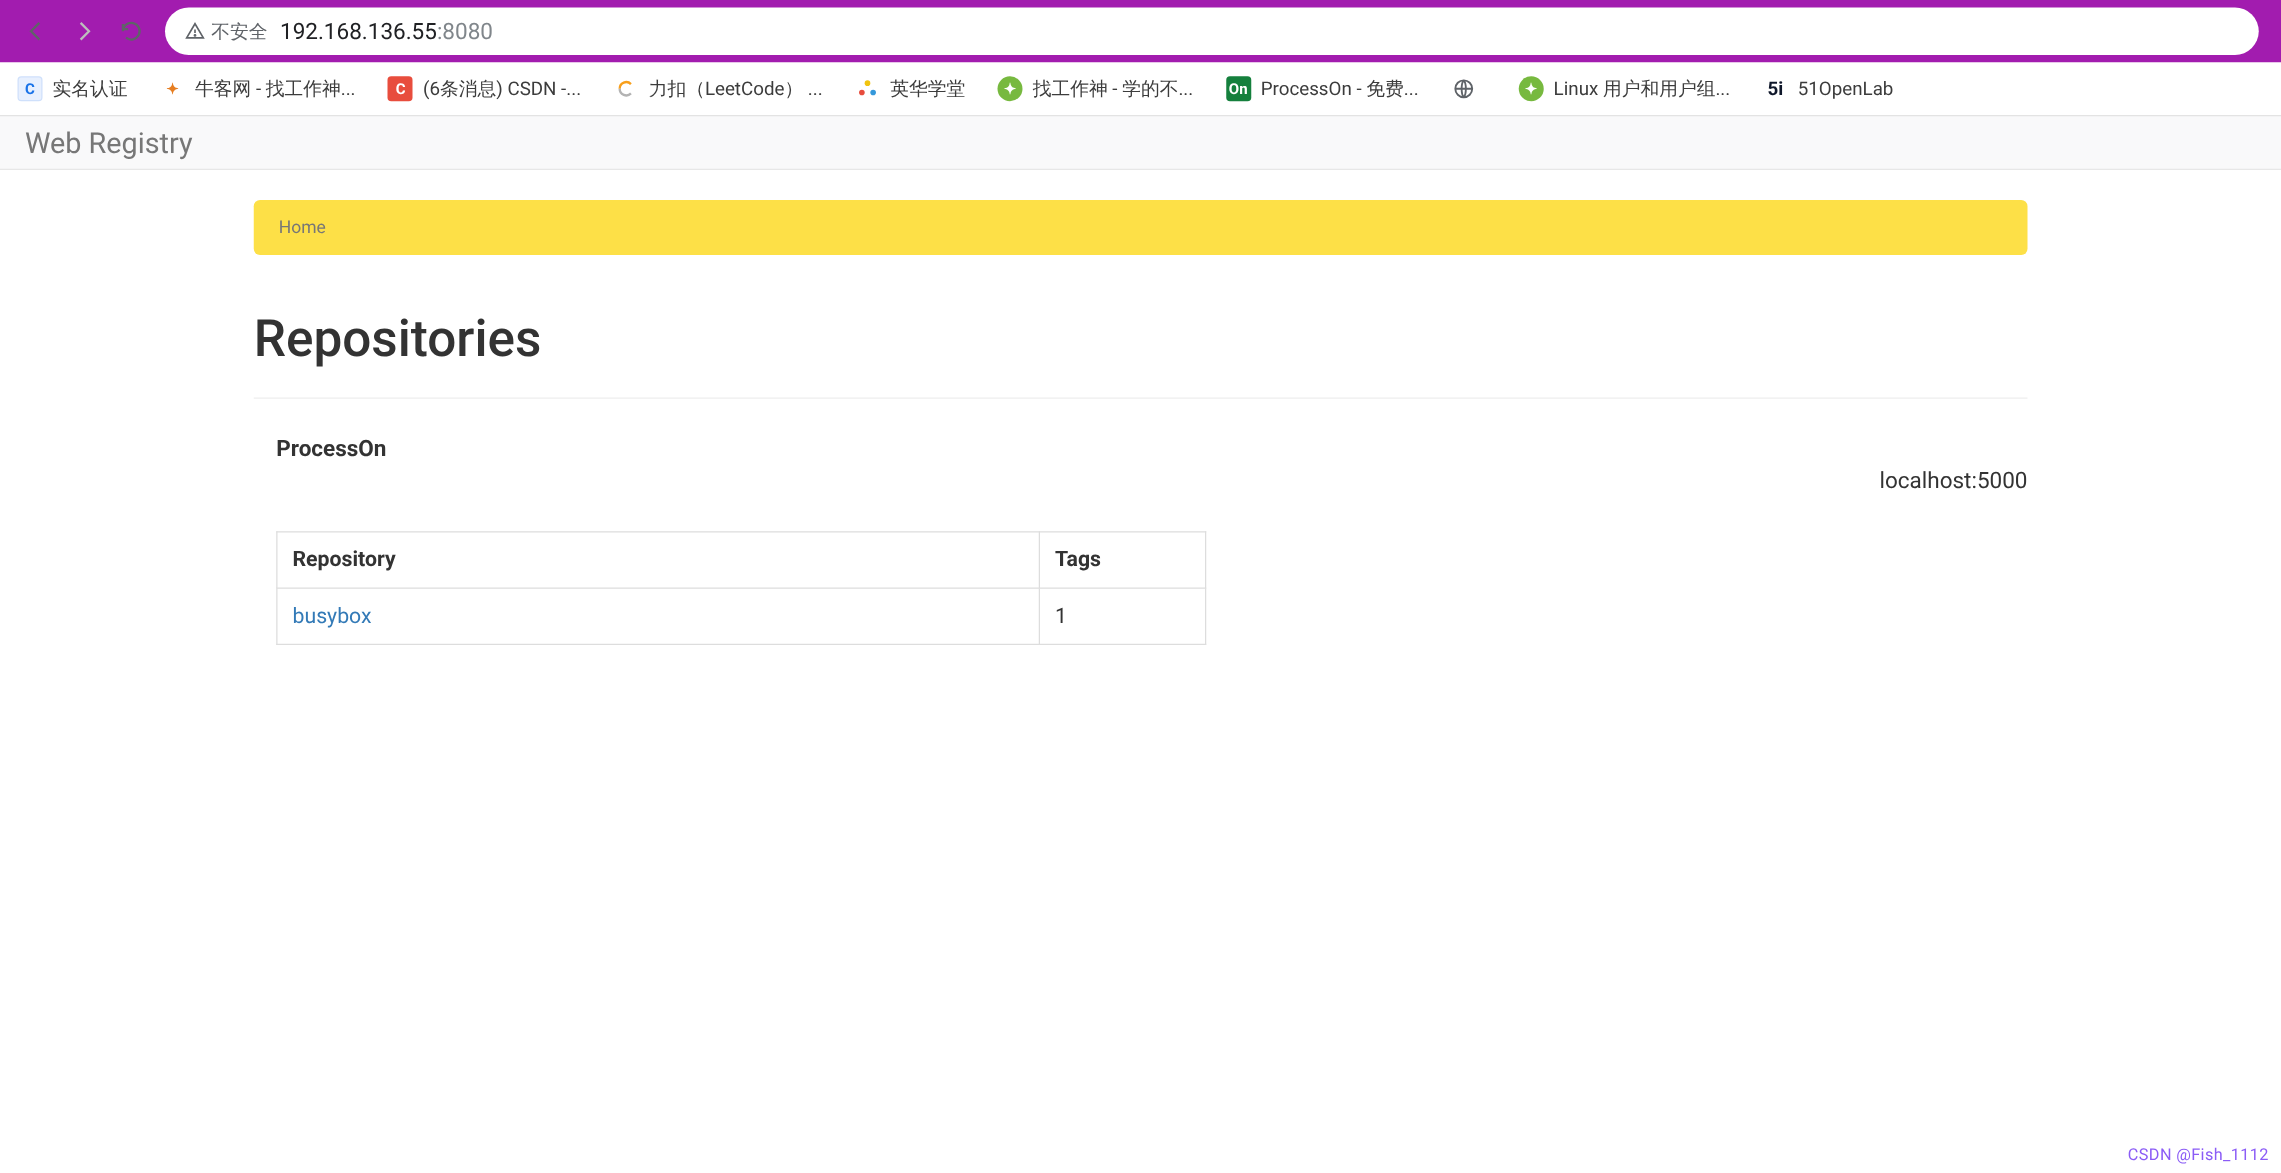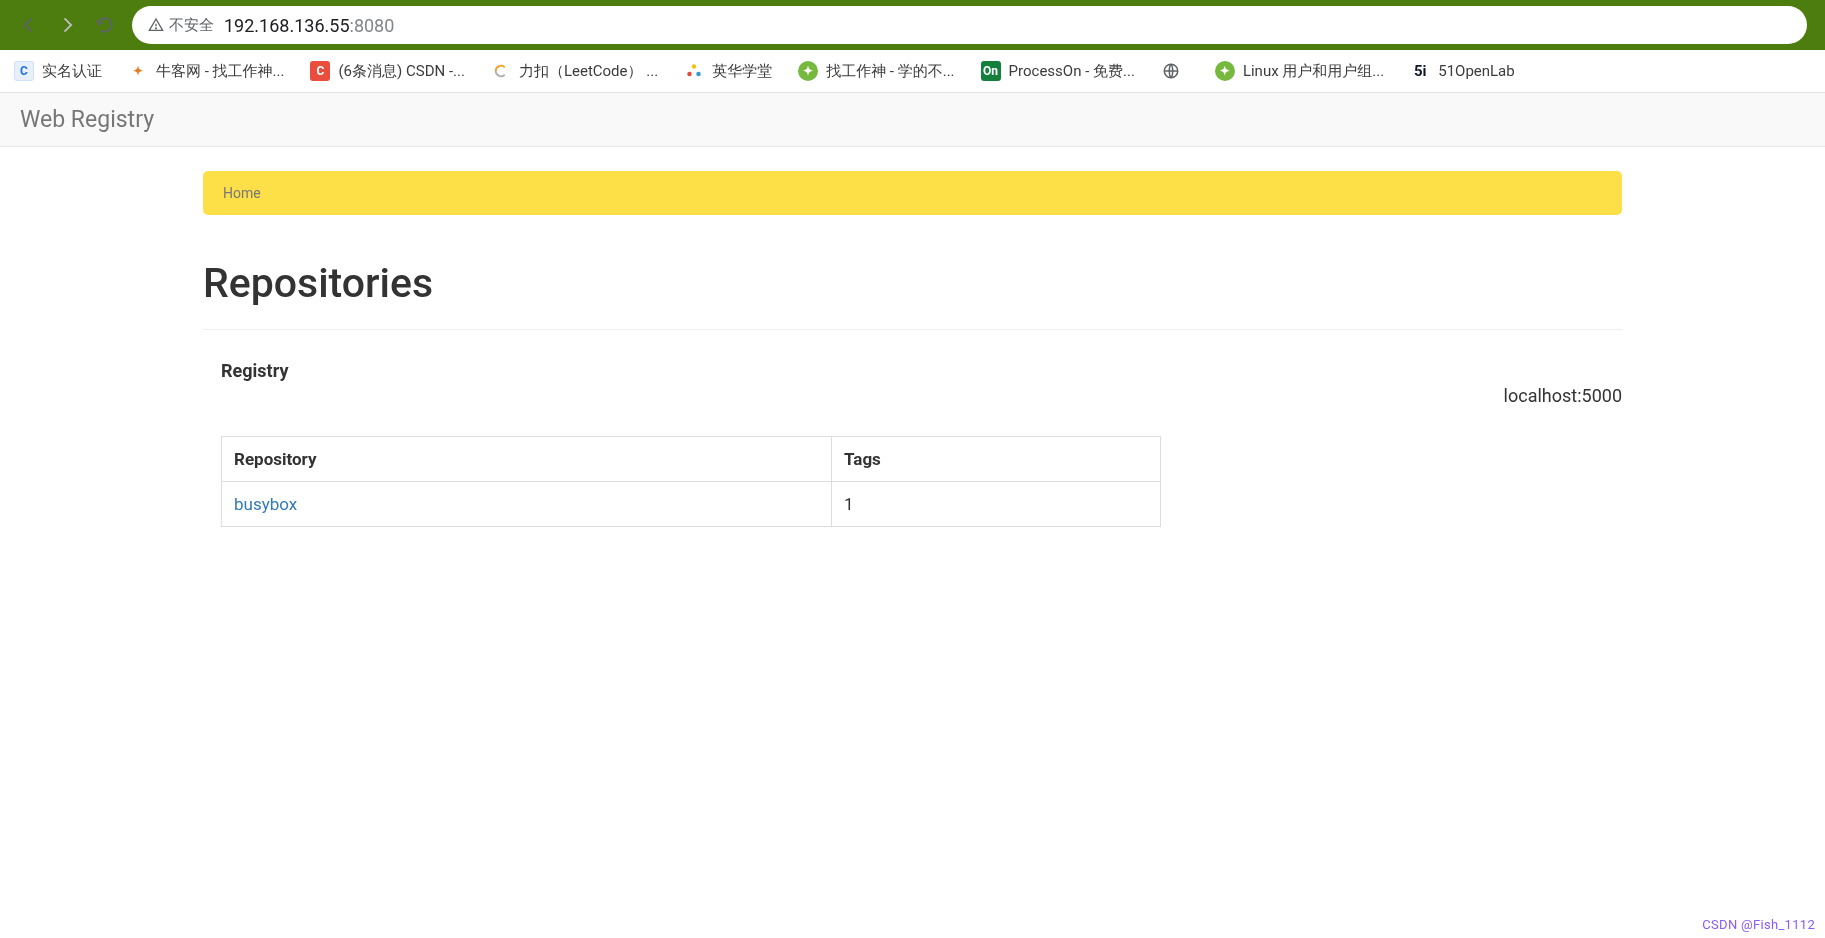--- a/index.html
+++ b/index.html
@@ -12,21 +12,21 @@
       background: #fff;
       color: #333;
       width: 1825px;
     }
     
     .browser-nav {
       display: flex;
       align-items: center;
       height: 50px;
       padding: 0 18px;
-      background: #4d7c0f;
+      background: #a21caf;
       gap: 16px;
     }
     .nav-arrow {
       width: 22px;
       height: 22px;
       color: #5f6368;
       cursor: pointer;
       display: flex;
       align-items: center;
       justify-content: center;
@@ -78,21 +78,21 @@
       border-radius: 3px;
       display: flex;
       align-items: center;
       justify-content: center;
       font-size: 12px;
       font-weight: bold;
       flex-shrink: 0;
     }
     
     .app-header {
-      height: 55px;
+      height: 44px;
       background: #f9f9fa;
       border-top: 1px solid #e3e3e3;
       border-bottom: 1px solid #e7e7e7;
       display: flex;
       align-items: center;
       padding: 0 20px;
     }
     .app-brand {
       font-size: 23px;
       color: #777;
@@ -130,21 +130,21 @@
       color: #333;
       font-size: 18px;
       margin-bottom: 4px;
     }
     .registry-value {
       font-size: 18px;
       color: #333;
       text-align: right;
     }
     .repo-table {
-      width: 940px;
+      width: 744px;
       margin-left: 18px;
       border-collapse: collapse;
       border: 1px solid #ddd;
     }
     .repo-table th, .repo-table td {
       padding: 12px 12px;
       text-align: left;
       border: 1px solid #ddd;
       font-size: 17px;
     }
@@ -267,21 +267,21 @@
 
 <div class="content">
   <div class="breadcrumb">
     <span>Home</span>
   </div>
 
   <h1 class="page-title">Repositories</h1>
   <hr class="divider">
 
   <div class="registry-block">
-    <div class="registry-label">Registry</div>
+    <div class="registry-label">ProcessOn</div>
     <div class="registry-value">localhost:5000</div>
   </div>
 
   <table class="repo-table">
     <thead>
       <tr>
         <th>Repository</th>
         <th>Tags</th>
       </tr>
     </thead>

